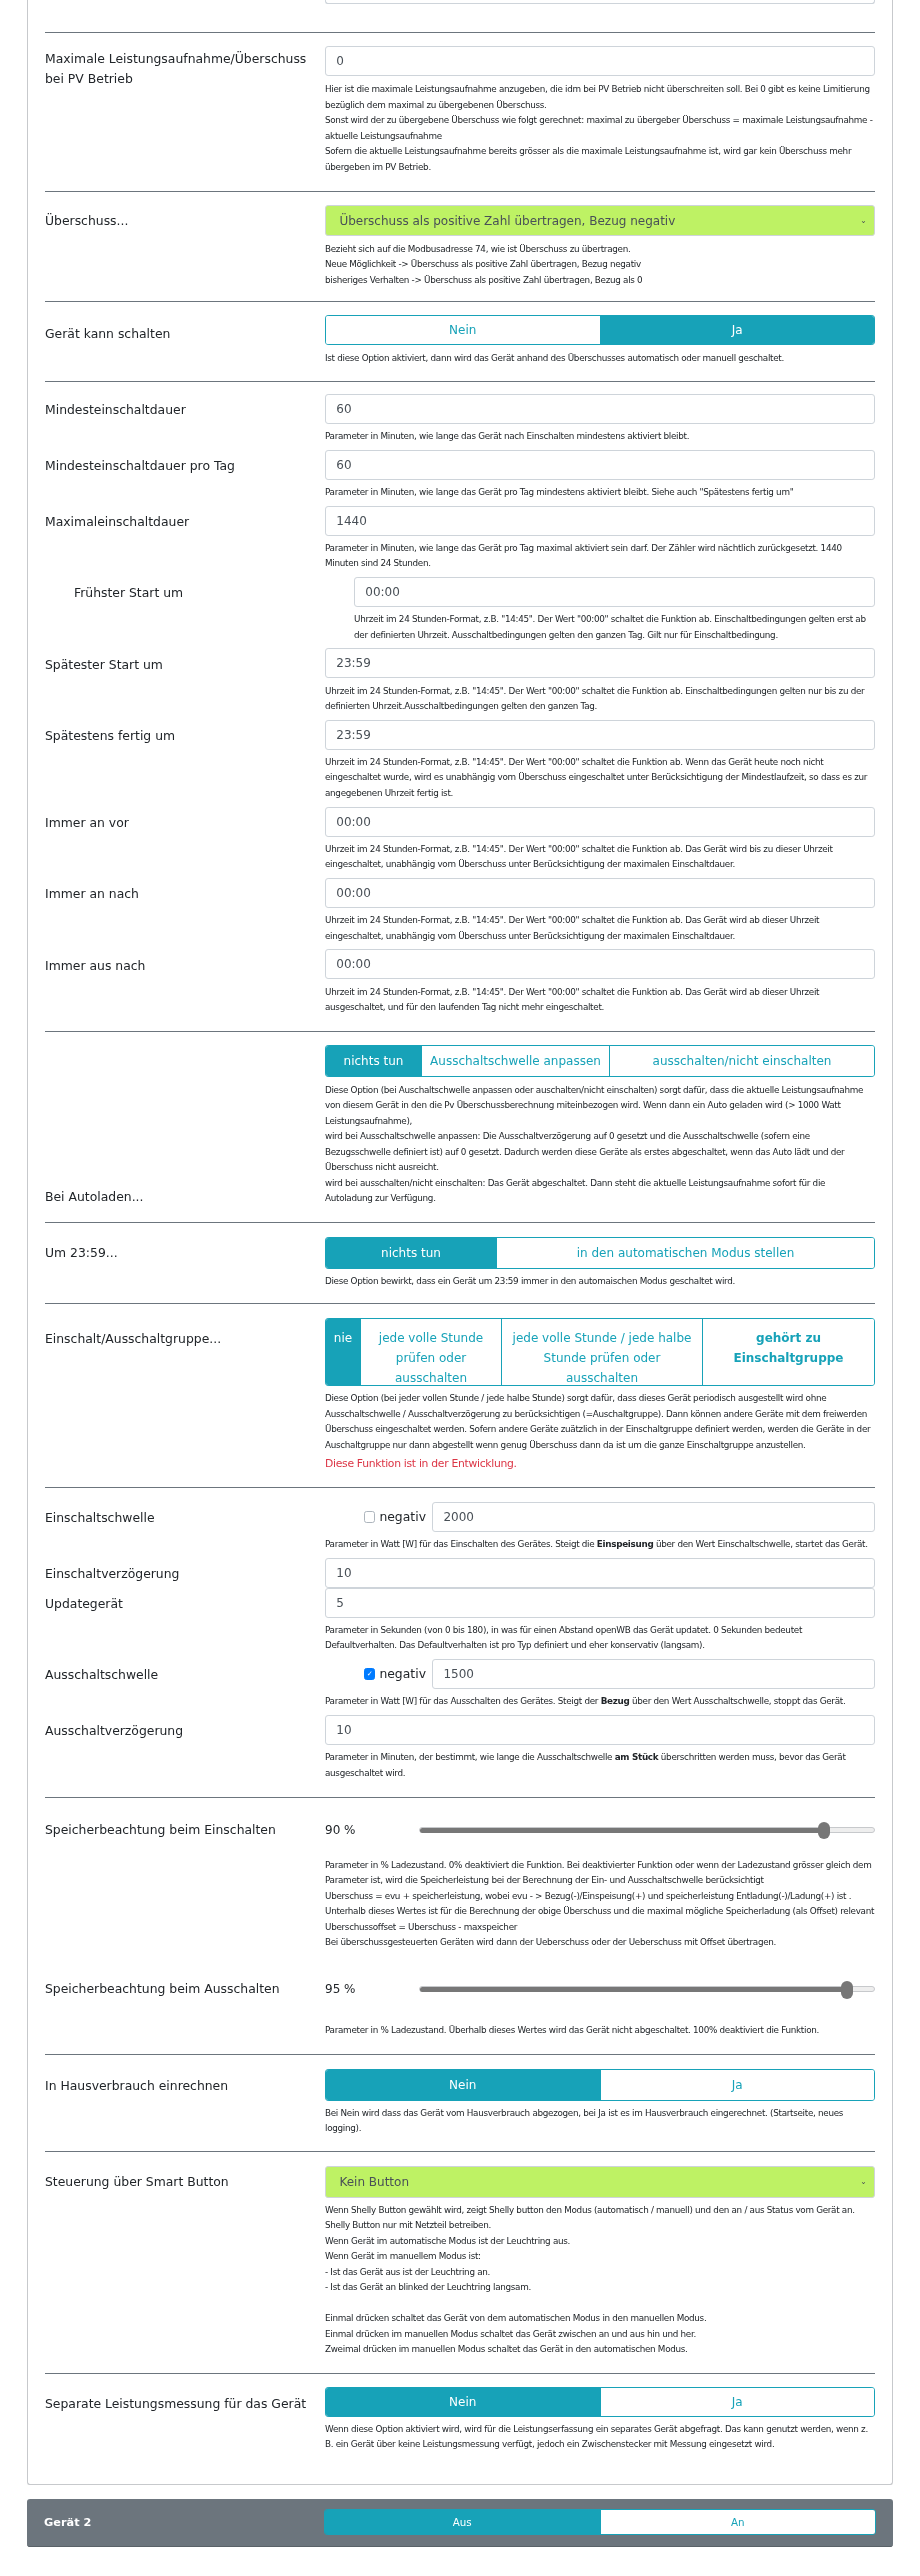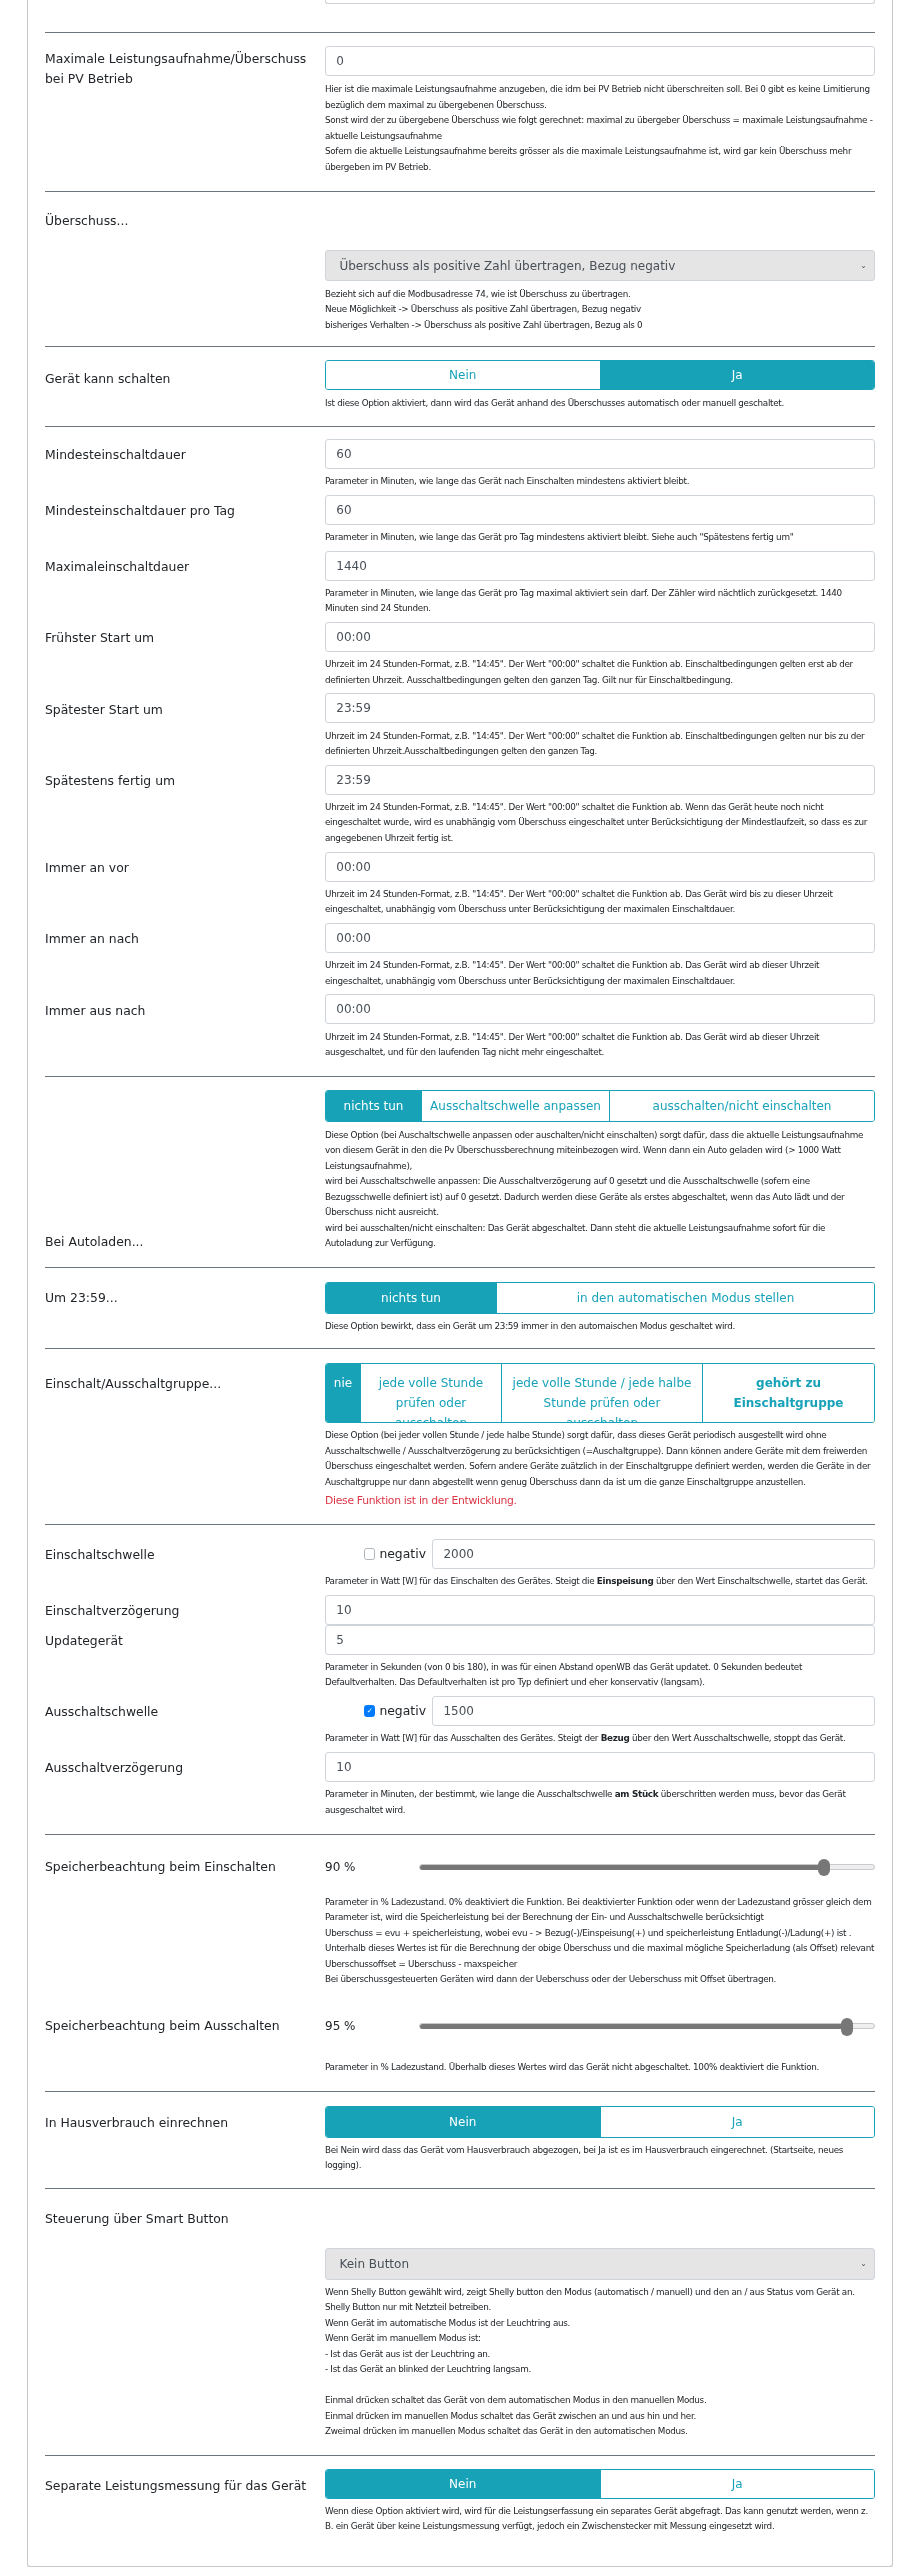--- a/index.html
+++ b/index.html
@@ -42,21 +42,21 @@
     font-size: 12px;
     color: #495057;
     font-family: "DejaVu Sans", "Liberation Sans", sans-serif;
     background: #fff;
   }
   .select {
     display: flex; align-items: center; justify-content: space-between;
     width: 100%; height: 31px;
     border: 0.5px solid #ced4da; border-radius: 3.1px;
     padding: 0 7.2px 0 13.4px;
-    font-size: 12px; color: #495057; background: #e5e5e5; margin-top: 45px;
+    font-size: 12px; color: #495057; background: #bef264;
   }
   .chev { font-size: 7.7px; color: #495057; }
   .help {
     font-size: 8.8px;
     line-height: 15.5px;
     color: #212529;
     margin-top: 5.2px;
     letter-spacing: -0.3px;
   }
   .help b { font-weight: bold; }
@@ -186,21 +186,21 @@
 
       <div class="row">
         <div class="lbl" style="padding-top:6.2px;">Maximaleinschaltdauer</div>
         <div class="ctl">
           <input class="input" value="1440" style="">
           <div class="help" style="margin-bottom:5.2px;">Parameter in Minuten, wie lange das Gerät pro Tag maximal aktiviert sein darf. Der Zähler wird nächtlich zurückgesetzt. 1440 Minuten sind 24 Stunden.</div>
         </div>
       </div>
 
       <div class="row">
-        <div class="lbl" style="padding-top:6.2px;">Frühster Start um</div>
+        <div class="lbl" style="padding-top:6.2px;margin-left:29px;">Frühster Start um</div>
         <div class="ctl">
           <input class="input" value="00:00" style="">
           <div class="help" style="margin-bottom:5.2px;">Uhrzeit im 24 Stunden-Format, z.B. "14:45". Der Wert "00:00" schaltet die Funktion ab. Einschaltbedingungen gelten erst ab der definierten Uhrzeit. Ausschaltbedingungen gelten den ganzen Tag. Gilt nur für Einschaltbedingung.</div>
         </div>
       </div>
 
       <div class="row">
         <div class="lbl" style="padding-top:6.2px;">Spätester Start um</div>
         <div class="ctl">
           <input class="input" value="23:59" style="">
@@ -266,21 +266,21 @@
             <div class="opt">in den automatischen Modus stellen</div>
           </div>
           <div class="help">Diese Option bewirkt, dass ein Gerät um 23:59 immer in den automaischen Modus geschaltet wird.</div>
         </div>
       </div>
       <hr class="sep">
 
       <div class="row" style="padding-top:14.4px;padding-bottom:15.5px;">
         <div class="lbl" style="padding-top:11.3px;">Einschalt/Ausschaltgruppe...</div>
         <div class="ctl">
-          <div class="btngroup" style="height:60px;">
+          <div class="btngroup" style="height:68px;">
             <div class="opt active" style="flex:0 0 34px;align-items:flex-start;padding-top:9.3px;">nie</div>
             <div class="opt" style="flex:0 0 141px;align-items:flex-start;padding-top:9.3px;">jede volle Stunde prüfen oder ausschalten</div>
             <div class="opt" style="flex:0 0 201px;align-items:flex-start;padding-top:9.3px;">jede volle Stunde / jede halbe Stunde prüfen oder ausschalten</div>
             <div class="opt" style="align-items:flex-start;padding-top:9.3px;font-weight:bold;">gehört zu Einschaltgruppe</div>
           </div>
           <div class="help">
             <div>Diese Option (bei jeder vollen Stunde / jede halbe Stunde) sorgt dafür, dass dieses Gerät periodisch ausgestellt wird ohne Ausschaltschwelle / Ausschaltverzögerung zu berücksichtigen (=Auschaltgruppe). Dann können andere Geräte mit dem freiwerden Überschuss eingeschaltet werden. Sofern andere Geräte zuätzlich in der Einschaltgruppe definiert werden, werden die Geräte in der Auschaltgruppe nur dann abgestellt wenn genug Überschuss dann da ist um die ganze Einschaltgruppe anzustellen.</div>
             <span class="warn">Diese Funktion ist in der Entwicklung.</span>
           </div>
         </div>

